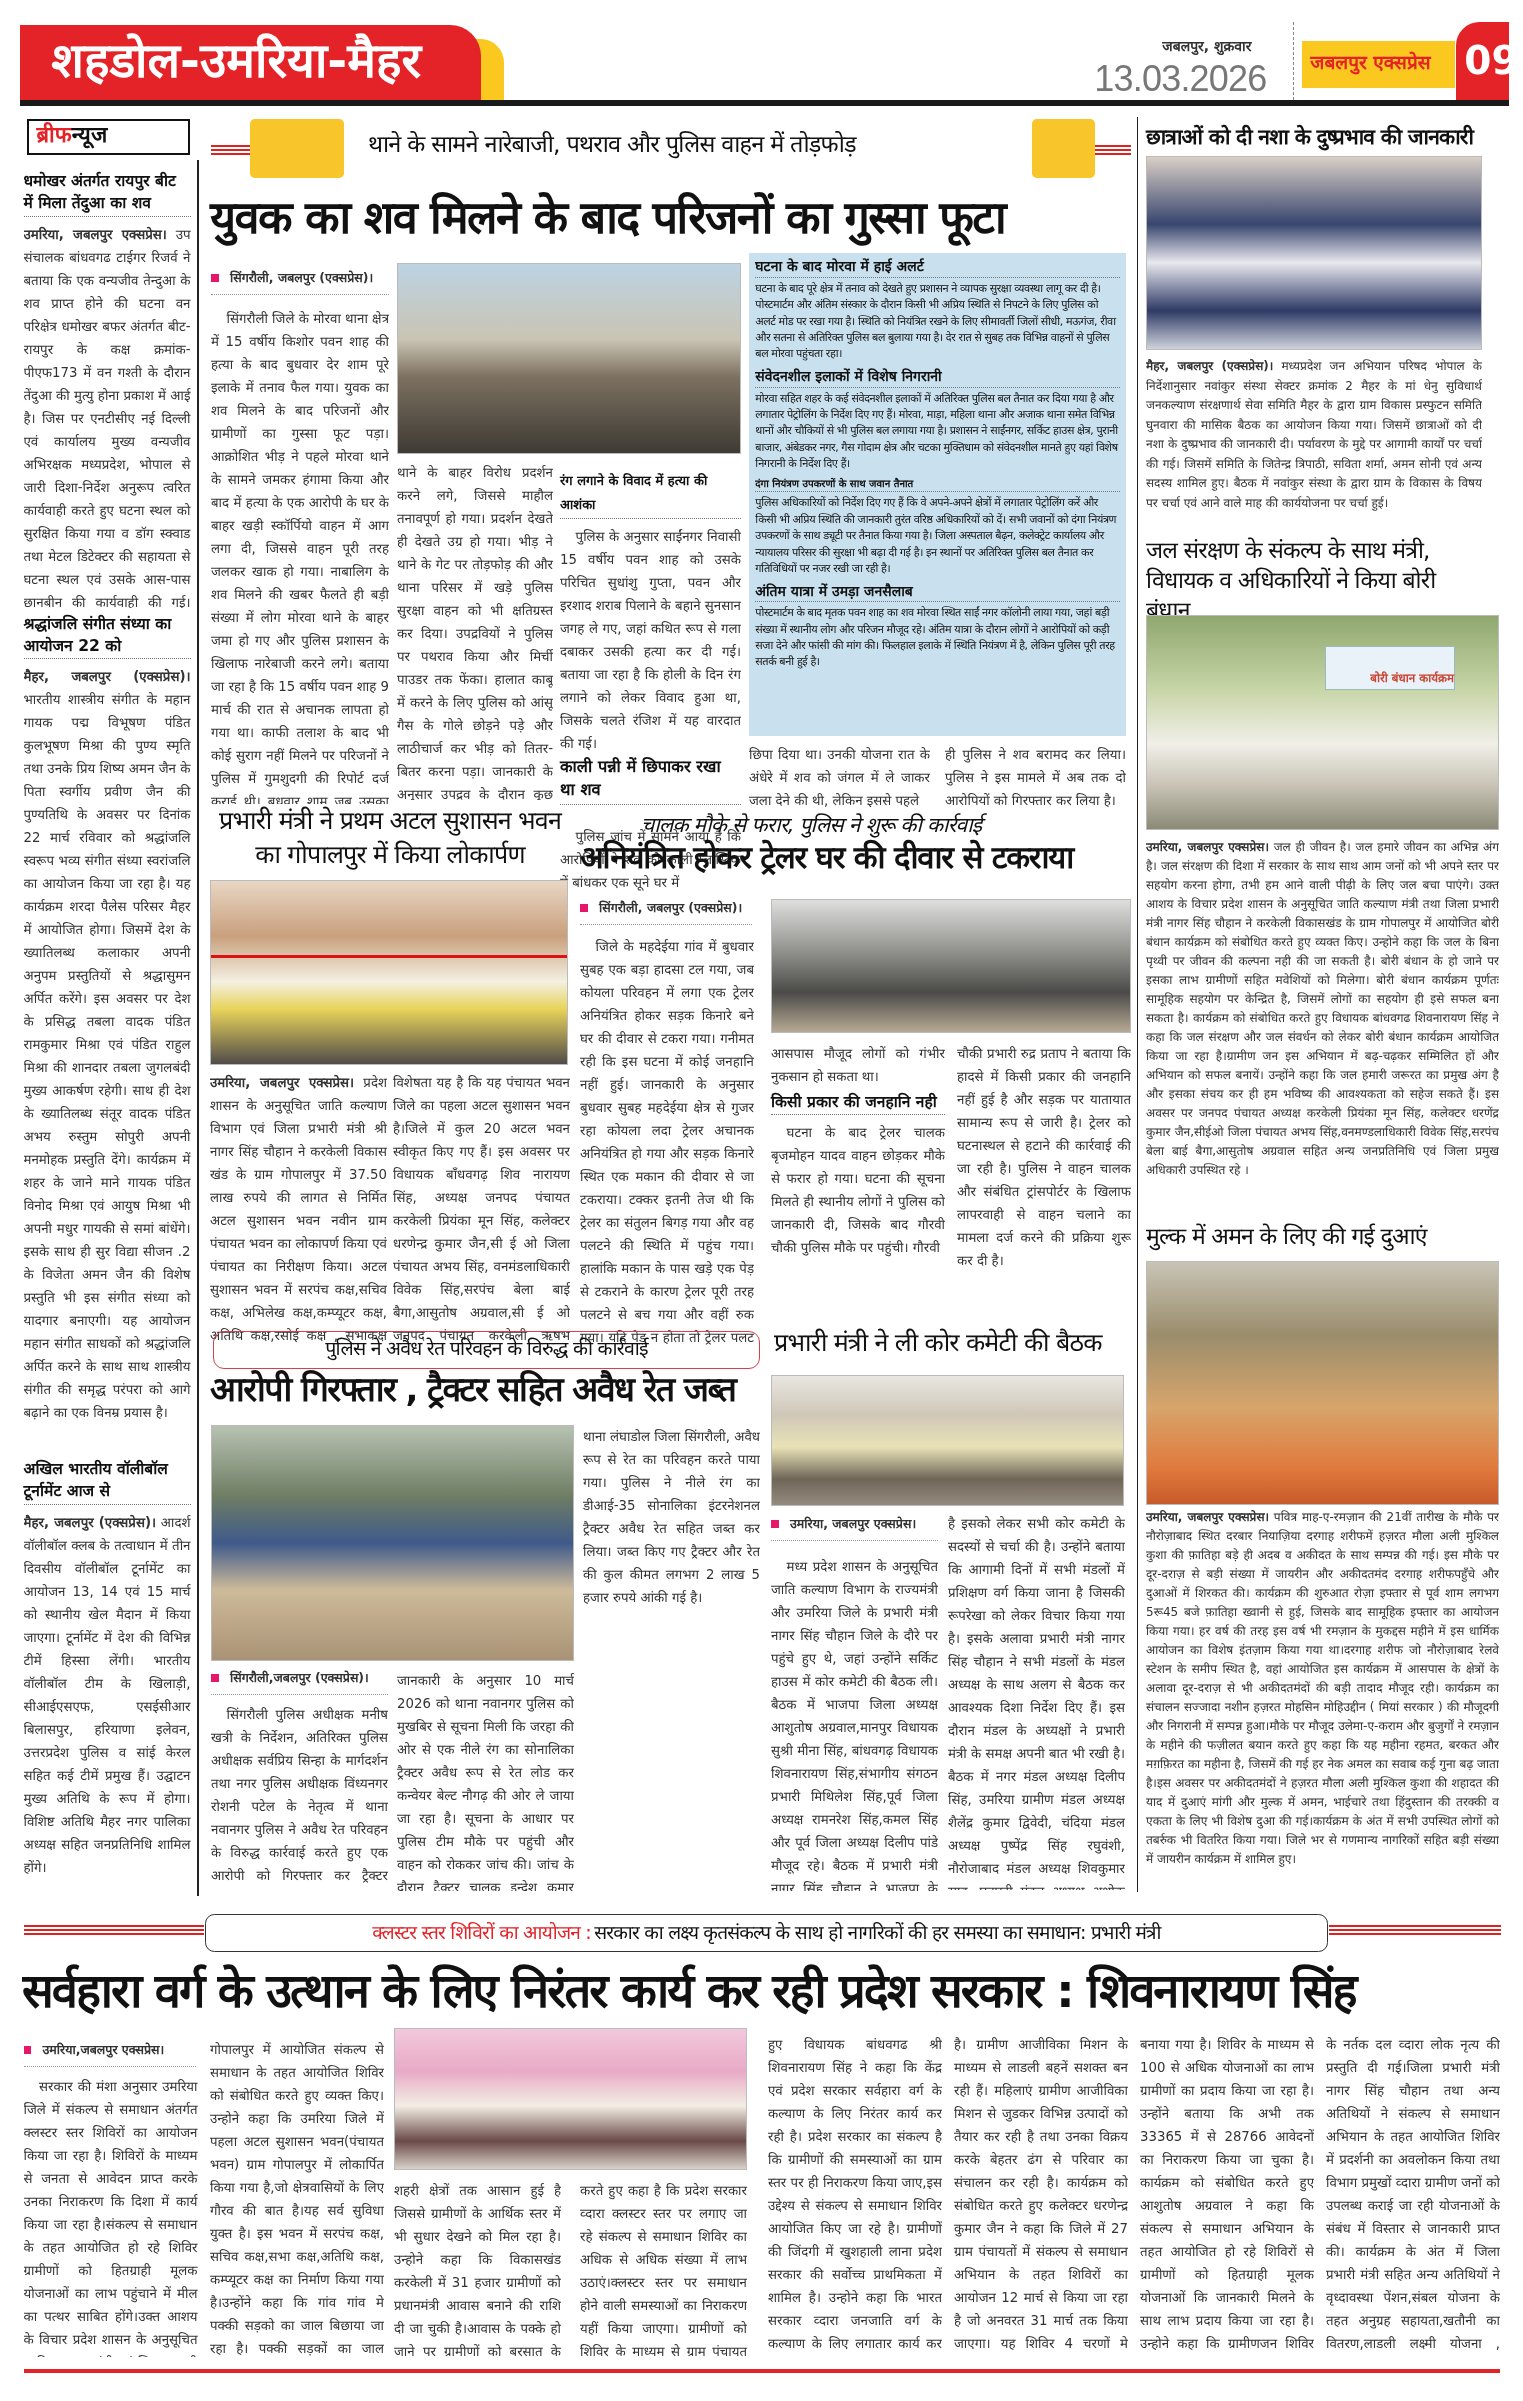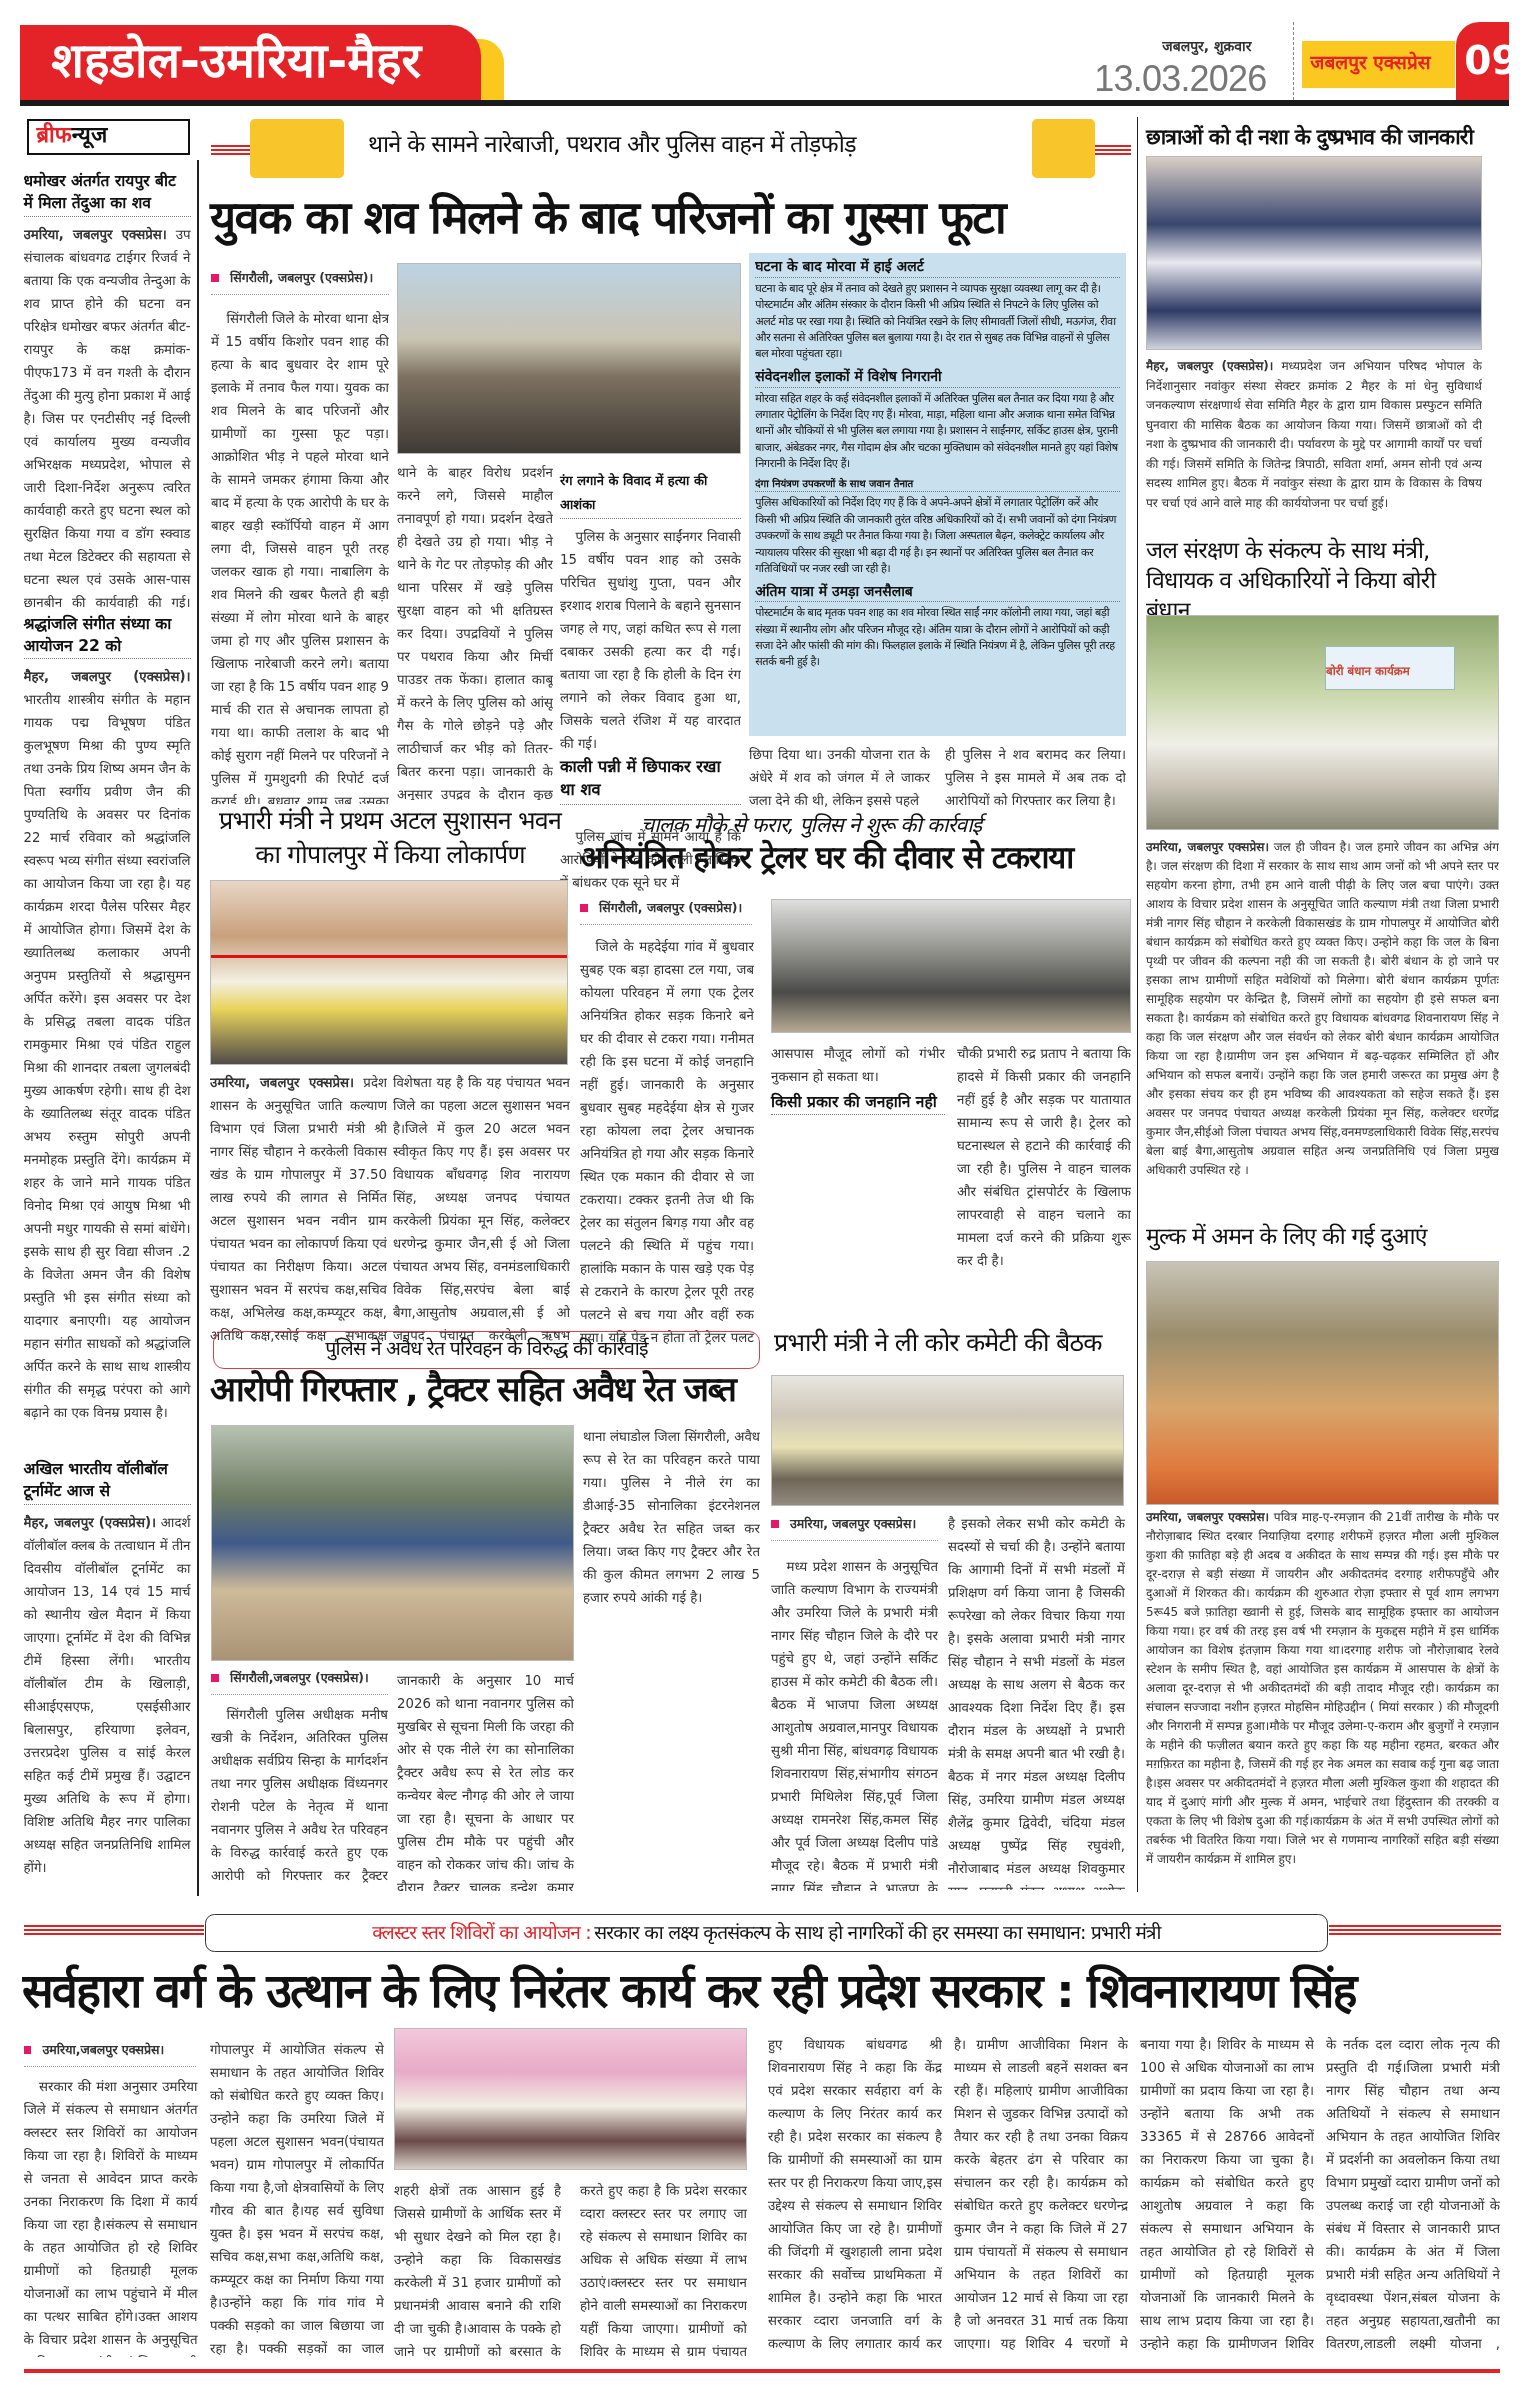--- a/index.html
+++ b/index.html
@@ -96,21 +96,21 @@
 
 <div class="abs hd" style="left:1146px;top:125px;font-size:21px;font-weight:bold;letter-spacing:-0.8px;">छात्राओं को दी नशा के दुष्प्रभाव की जानकारी</div>
 <div class="photo" style="left:1146px;top:156px;width:336px;height:194px;background:linear-gradient(180deg,#d9cfc6 0%,#38456e 35%,#e8e8ee 55%,#2f3b66 80%,#cfd3dc 100%);"></div>
 <div class="abs txt" style="left:1146px;top:357px;width:336px;height:161px;font-size:12px;line-height:19.5px;">
   <b>मैहर, जबलपुर (एक्सप्रेस)।</b>
   <span>मध्यप्रदेश जन अभियान परिषद भोपाल के निर्देशानुसार नवांकुर संस्था सेक्टर क्रमांक 2 मैहर के मां धेनु सुविधार्थ जनकल्याण संरक्षणार्थ सेवा समिति मैहर के द्वारा ग्राम विकास प्रस्फुटन समिति घुनवारा की मासिक बैठक का आयोजन किया गया। जिसमें छात्राओं को दी नशा के दुष्प्रभाव की जानकारी दी। पर्यावरण के मुद्दे पर आगामी कार्यों पर चर्चा की गई। जिसमें समिति के जितेन्द्र त्रिपाठी, सविता शर्मा, अमन सोनी एवं अन्य सदस्य शामिल हुए। बैठक में नवांकुर संस्था के द्वारा ग्राम के विकास के विषय पर चर्चा एवं आने वाले माह की कार्ययोजना पर चर्चा हुई।</span>
 </div>
 
 <div class="abs hd" style="left:1146px;top:535px;width:336px;font-size:23px;font-weight:normal;line-height:30px;letter-spacing:-0.8px;">जल संरक्षण के संकल्प के साथ मंत्री, विधायक व अधिकारियों ने किया बोरी बंधान</div>
 <div class="photo" style="left:1146px;top:615px;width:353px;height:215px;background:linear-gradient(180deg,#8fa76f 0%,#c8d6a8 35%,#f0efe8 60%,#c7c2b4 80%,#8b8a76 100%);">
-  <div class="abs" style="left:178px;top:30px;width:130px;height:44px;background:#e8f2f8;border:0.8px solid #9bb;color:#c43;font-family:'DejaVu Sans',sans-serif;font-weight:bold;font-size:11.7px;text-align:left;padding-top:15px;">बोरी बंधान कार्यक्रम</div>
+  <div class="abs" style="left:178px;top:30px;width:130px;height:44px;background:#e8f2f8;border:0.8px solid #9bb;color:#c43;font-family:'DejaVu Sans',sans-serif;font-weight:bold;font-size:11.7px;text-align:right;padding-top:22px;">बोरी बंधान कार्यक्रम</div>
 </div>
 <div class="abs txt" style="left:1146px;top:838px;width:353px;height:382px;font-size:12px;line-height:19px;">
   <b>उमरिया, जबलपुर एक्सप्रेस।</b>
   <span>जल ही जीवन है। जल हमारे जीवन का अभिन्न अंग है। जल संरक्षण की दिशा में सरकार के साथ साथ आम जनों को भी अपने स्तर पर सहयोग करना होगा, तभी हम आने वाली पीढ़ी के लिए जल बचा पाएंगे। उक्त आशय के विचार प्रदेश शासन के अनुसूचित जाति कल्याण मंत्री तथा जिला प्रभारी मंत्री नागर सिंह चौहान ने करकेली विकासखंड के ग्राम गोपालपुर में आयोजित बोरी बंधान कार्यक्रम को संबोधित करते हुए व्यक्त किए। उन्होने कहा कि जल के बिना पृथ्वी पर जीवन की कल्पना नही की जा सकती है। बोरी बंधान के हो जाने पर इसका लाभ ग्रामीणों सहित मवेशियों को मिलेगा। बोरी बंधान कार्यक्रम पूर्णतः सामूहिक सहयोग पर केन्द्रित है, जिसमें लोगों का सहयोग ही इसे सफल बना सकता है। कार्यक्रम को संबोधित करते हुए विधायक बांधवगढ शिवनारायण सिंह ने कहा कि जल संरक्षण और जल संवर्धन को लेकर बोरी बंधान कार्यक्रम आयोजित किया जा रहा है।ग्रामीण जन इस अभियान में बढ़-चढ़कर सम्मिलित हों और अभियान को सफल बनायें। उन्होंने कहा कि जल हमारी जरूरत का प्रमुख अंग है और इसका संचय कर ही हम भविष्य की आवश्यकता को सहेज सकते हैं। इस अवसर पर जनपद पंचायत अध्यक्ष करकेली प्रियंका मून सिंह, कलेक्टर धरणेंद्र कुमार जैन,सीईओ जिला पंचायत अभय सिंह,वनमण्डलाधिकारी विवेक सिंह,सरपंच बेला बाई बैगा,आसुतोष अग्रवाल सहित अन्य जनप्रतिनिधि एवं जिला प्रमुख अधिकारी उपस्थित रहे ।</span>
 </div>
 
 <div class="abs hd" style="left:1146px;top:1223px;font-size:23px;font-weight:normal;letter-spacing:-0.8px;">मुल्क में अमन के लिए की गई दुआएं</div>
 <div class="photo" style="left:1146px;top:1261px;width:353px;height:244px;background:linear-gradient(180deg,#c8c4b6 0%,#9a8d6c 30%,#d7a56b 60%,#e07a3d 85%,#c85a2a 100%);"></div>
 <div class="abs txt" style="left:1146px;top:1508px;width:353px;height:383px;font-size:12px;line-height:19px;">
   <b>उमरिया, जबलपुर एक्सप्रेस।</b>
@@ -130,20 +130,21 @@
 <div class="abs hd" style="left:641px;top:813px;font-size:21px;font-weight:normal;letter-spacing:-0.8px;font-style:italic;">चालक मौके से फरार, पुलिस ने शुरू की कार्रवाई</div>
 <div class="abs hd" style="left:580px;top:840px;font-size:31px;letter-spacing:-1.2px;white-space:nowrap;">अनियंत्रित होकर ट्रेलर घर की दीवार से टकराया</div>
 <div class="abs" style="left:580px;top:896px;width:172px;">
   <div class="byline">सिंगरौली, जबलपुर (एक्सप्रेस)।</div>
 </div>
 <div class="abs txt" style="left:580px;top:935px;width:174px;height:416px;text-indent:15.6px;">जिले के महदेईया गांव में बुधवार सुबह एक बड़ा हादसा टल गया, जब कोयला परिवहन में लगा एक ट्रेलर अनियंत्रित होकर सड़क किनारे बने घर की दीवार से टकरा गया। गनीमत रही कि इस घटना में कोई जनहानि नहीं हुई। जानकारी के अनुसार बुधवार सुबह महदेईया क्षेत्र से गुजर रहा कोयला लदा ट्रेलर अचानक अनियंत्रित हो गया और सड़क किनारे स्थित एक मकान की दीवार से जा टकराया। टक्कर इतनी तेज थी कि ट्रेलर का संतुलन बिगड़ गया और वह पलटने की स्थिति में पहुंच गया। हालांकि मकान के पास खड़े एक पेड़ से टकराने के कारण ट्रेलर पूरी तरह पलटने से बच गया और वहीं रुक गया। यदि पेड़ न होता तो ट्रेलर पलट सकता था, जिससे</div>
 <div class="photo" style="left:771px;top:899px;width:360px;height:134px;background:linear-gradient(180deg,#dedede 0%,#8f8f8a 40%,#4a4a48 70%,#b7aa94 100%);"></div>
 <div class="abs" style="left:771px;top:1042px;width:174px;">
   <div class="txt" style="height:45px;">आसपास मौजूद लोगों को गंभीर नुकसान हो सकता था।</div>
   <div class="sub-hd" style="font-size:15.6px;margin-top:3.1px;">किसी प्रकार की जनहानि नही</div>
+  <div class="txt" style="margin-top:6.3px;height:181px;text-indent:15.6px;">घटना के बाद ट्रेलर चालक बृजमोहन यादव वाहन छोड़कर मौके से फरार हो गया। घटना की सूचना मिलते ही स्थानीय लोगों ने पुलिस को जानकारी दी, जिसके बाद गौरवी चौकी पुलिस मौके पर पहुंची। गौरवी</div>
 </div>
 <div class="abs txt" style="left:957px;top:1042px;width:174px;height:272px;">चौकी प्रभारी रुद्र प्रताप ने बताया कि हादसे में किसी प्रकार की जनहानि नहीं हुई है और सड़क पर यातायात सामान्य रूप से जारी है। ट्रेलर को घटनास्थल से हटाने की कार्रवाई की जा रही है। पुलिस ने वाहन चालक और संबंधित ट्रांसपोर्टर के खिलाफ लापरवाही से वाहन चलाने का मामला दर्ज करने की प्रक्रिया शुरू कर दी है।</div>
 
 <div class="abs" style="left:213px;top:1331px;width:547px;height:38px;border:1.6px solid #d8404a;border-radius:11px;text-align:center;">
   <span class="hd" style="font-size:19.5px;font-weight:normal;line-height:34px;letter-spacing:-0.8px;">पुलिस ने अवैध रेत परिवहन के विरुद्ध की कार्रवाई</span>
 </div>
 <div class="abs hd" style="left:210px;top:1370px;font-size:34px;letter-spacing:-1.6px;white-space:nowrap;">आरोपी गिरफ्तार , ट्रैक्टर सहित अवैध रेत जब्त</div>
 <div class="photo" style="left:211px;top:1425px;width:363px;height:236px;background:linear-gradient(180deg,#b7c2b1 0%,#6f7d64 30%,#3f5a8a 50%,#cdbb9a 70%,#a99276 100%);"></div>
 <div class="abs txt" style="left:583px;top:1425px;width:177px;height:242px;">थाना लंघाडोल जिला सिंगरौली, अवैध रूप से रेत का परिवहन करते पाया गया। पुलिस ने नीले रंग का डीआई-35 सोनालिका इंटरनेशनल ट्रैक्टर अवैध रेत सहित जब्त कर लिया। जब्त किए गए ट्रैक्टर और रेत की कुल कीमत लगभग 2 लाख 5 हजार रुपये आंकी गई है।</div>
 <div class="abs" style="left:211px;top:1666px;width:177px;">

